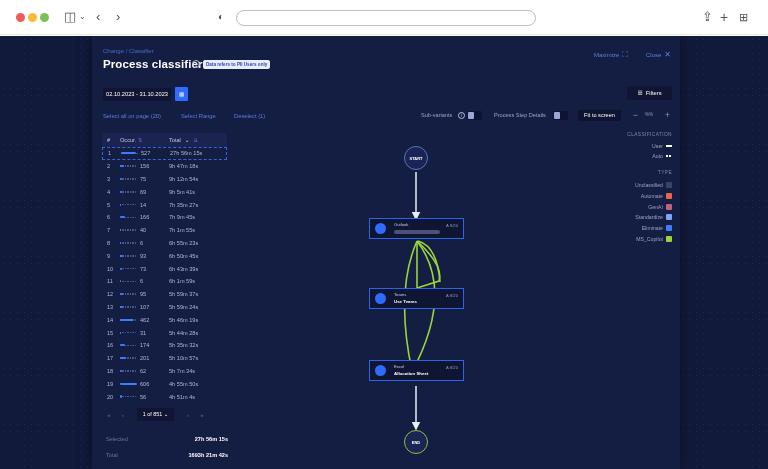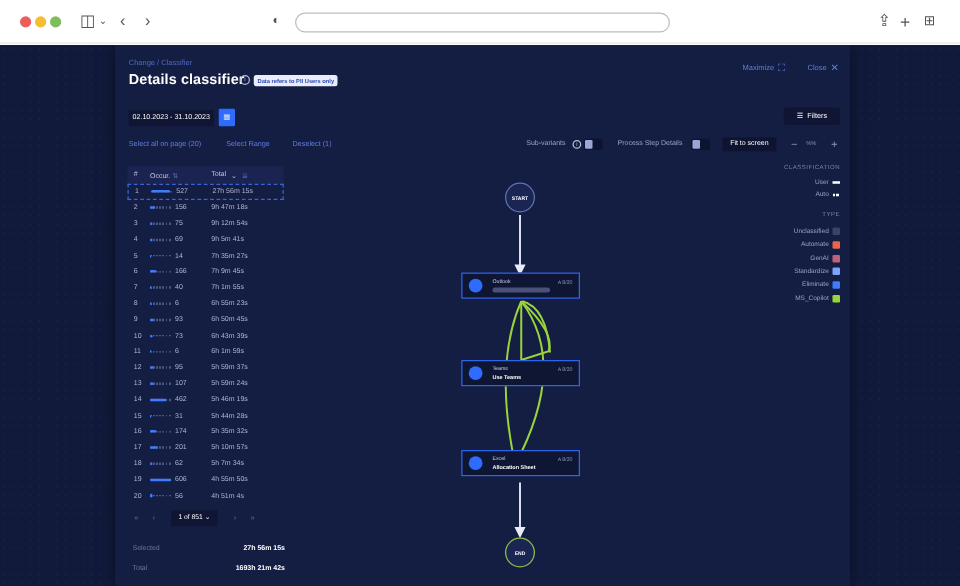--- a/index.html
+++ b/index.html
@@ -101,21 +101,21 @@
   <div class="urlbar"></div>
   <div class="chrome-icon" style="left:702px;">⇪</div>
   <div class="chrome-icon" style="left:720px;font-size:14px;">+</div>
   <div class="chrome-icon" style="left:739px;font-size:11px;">⊞</div>
 </div>
 
 <div class="app">
   <div class="panel"></div>
 
   <div class="breadcrumb">Change / Classifier</div>
-  <div class="title">Details classifier</div>
+  <div class="title">Process classifier</div>
   <div class="info-icon">i</div>
   <div class="pii-badge">Data refers to PII Users only</div>
 
   <div class="top-link" style="left:594px;">
     <span>Maximize</span>
     <span class="ico">⛶</span>
   </div>
   <div class="top-link" style="left:646px;">
     <span>Close</span>
     <span class="ico">✕</span>

